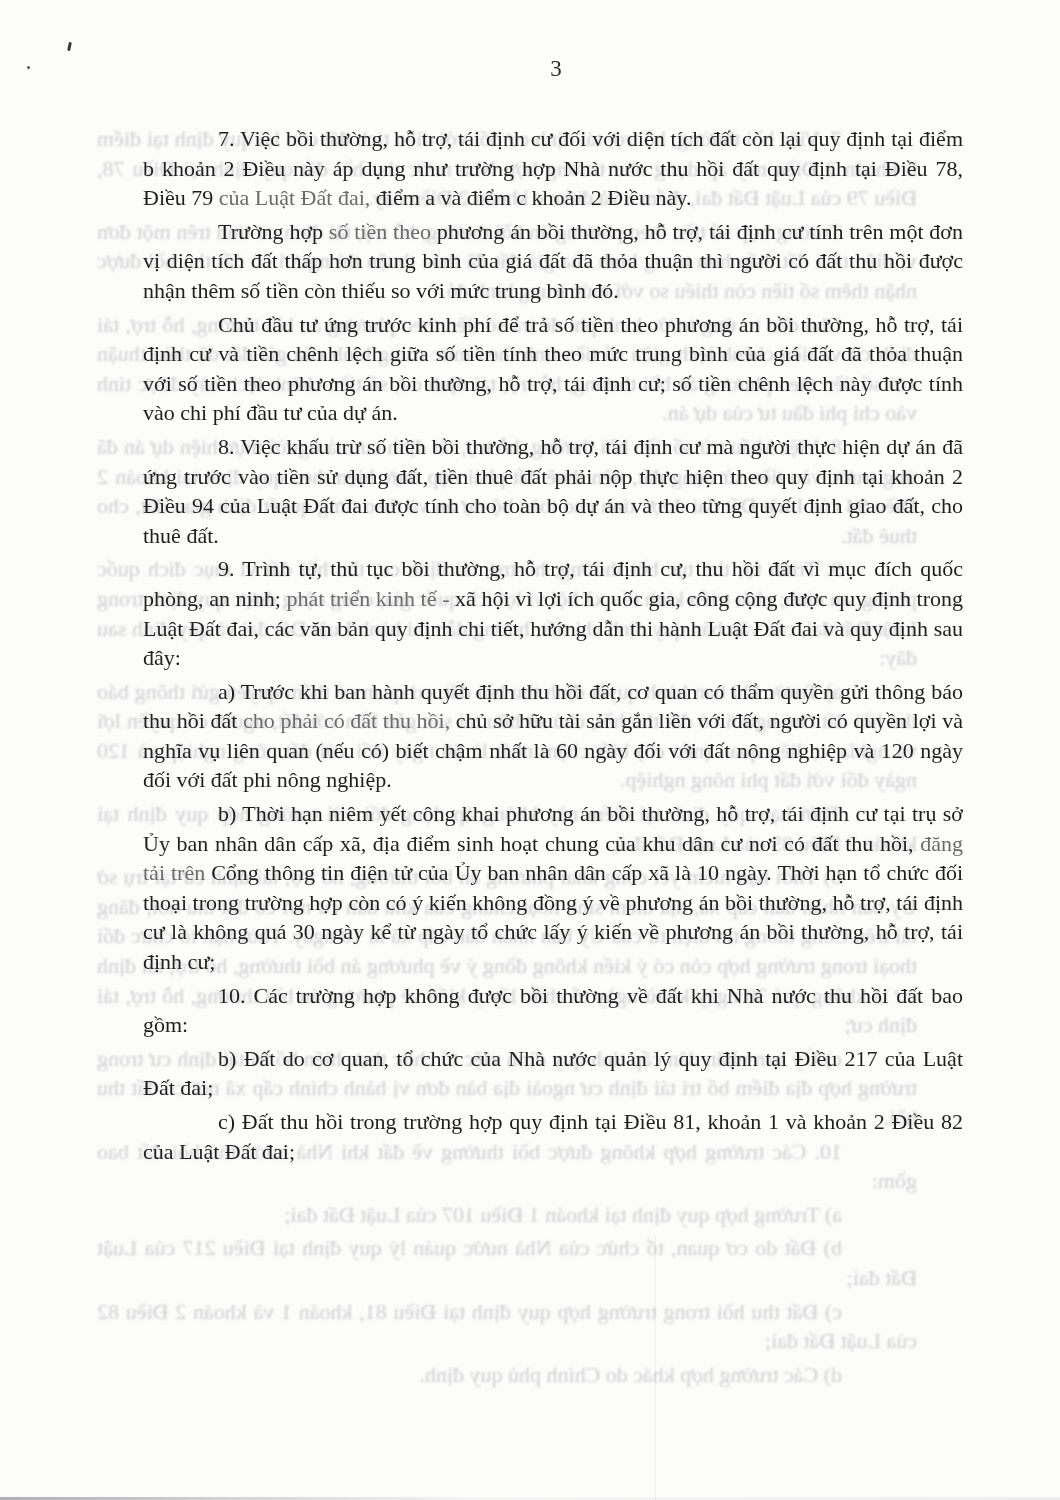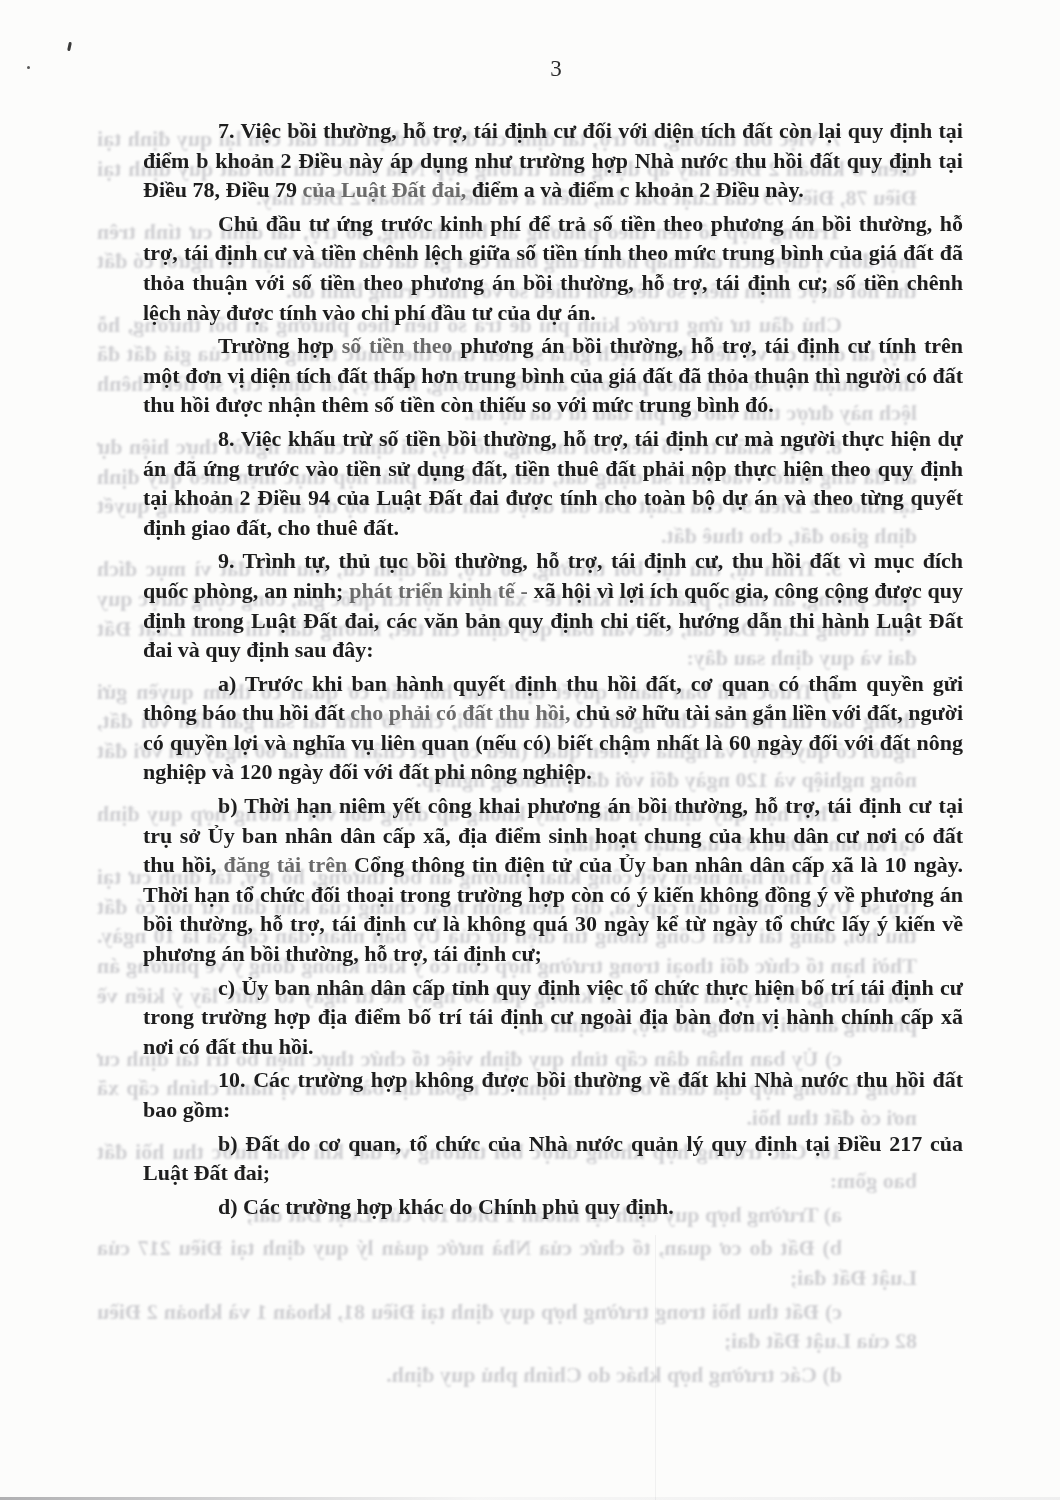--- a/index.html
+++ b/index.html
@@ -12,23 +12,22 @@
     width: 1060px;
     height: 1500px;
     background: var(--paper, #fcfcfb);
     overflow: hidden;
     font-family: "Liberation Serif", "DejaVu Serif", serif;
   }
   
   .content {
     position: absolute;
     left: 143px;
-    top: 116px;
+    top: 124px;
     width: 820px;
-    font-weight: bold;
   }
   .content p {
     margin: 0 0 4px 0;
     font-size: 22px;
     line-height: 29.6px;
     text-align: justify;
     text-indent: 75px;
     color: var(--ink, #1e1e1e);
   }
   .content p span.faint {
@@ -122,29 +121,28 @@
         <p><span>b) Đất do cơ quan, tổ chức của Nhà nước quản lý quy định tại Điều 217 của Luật Đất đai;</span></p>
         <p><span>c) Đất thu hồi trong trường hợp quy định tại Điều 81, khoản 1 và khoản 2 Điều 82 của Luật Đất đai;</span></p>
         <p><span>d) Các trường hợp khác do Chính phủ quy định.</span></p>
       </div>
   </div>
 
   <div class="page-number">3</div>
 
   <div class="content" id="doc-body">
       <p><span>7. Việc bồi thường, hỗ trợ, tái định cư đối với diện tích đất còn lại quy định tại điểm b khoản 2 Điều này áp dụng như trường hợp Nhà nước thu hồi đất quy định tại Điều 78, Điều 79 </span><span class="faint">của Luật Đất đai,</span><span> điểm a và điểm c khoản 2 Điều này.</span></p>
+      <p><span>Trường hợp </span><span class="faint">số tiền theo</span><span> phương án bồi thường, hỗ trợ, tái định cư tính trên một đơn vị diện tích đất thấp hơn trung bình của giá đất đã thỏa thuận thì người có đất thu hồi được nhận thêm số tiền còn thiếu so với mức trung bình đó.</span></p>
       <p><span>Chủ đầu tư ứng trước kinh phí để trả số tiền theo phương án bồi thường, hỗ trợ, tái định cư và tiền chênh lệch giữa số tiền tính theo mức trung bình của giá đất đã thỏa thuận với số tiền theo phương án bồi thường, hỗ trợ, tái định cư; số tiền chênh lệch này được tính vào chi phí đầu tư của dự án.</span></p>
-      <p><span>Trường hợp </span><span class="faint">số tiền theo</span><span> phương án bồi thường, hỗ trợ, tái định cư tính trên một đơn vị diện tích đất thấp hơn trung bình của giá đất đã thỏa thuận thì người có đất thu hồi được nhận thêm số tiền còn thiếu so với mức trung bình đó.</span></p>
       <p><span>8. Việc khấu trừ số tiền bồi thường, hỗ trợ, tái định cư mà người thực hiện dự án đã ứng trước vào tiền sử dụng đất, tiền thuê đất phải nộp thực hiện theo quy định tại khoản 2 Điều 94 của Luật Đất đai được tính cho toàn bộ dự án và theo từng quyết định giao đất, cho thuê đất.</span></p>
       <p><span>9. Trình tự, thủ tục bồi thường, hỗ trợ, tái định cư, thu hồi đất vì mục đích quốc phòng, an ninh; </span><span class="faint">phát triển kinh tế -</span><span> xã hội vì lợi ích quốc gia, công cộng được quy định trong Luật Đất đai, các văn bản quy định chi tiết, hướng dẫn thi hành Luật Đất đai và quy định sau đây:</span></p>
       <p><span>a) Trước khi ban hành quyết định thu hồi đất, cơ quan có thẩm quyền gửi thông báo thu hồi đất </span><span class="faint">cho phải có đất thu hồi,</span><span> chủ sở hữu tài sản gắn liền với đất, người có quyền lợi và nghĩa vụ liên quan (nếu có) biết chậm nhất là 60 ngày đối với đất nông nghiệp và 120 ngày đối với đất phi nông nghiệp.</span></p>
       <p><span>b) Thời hạn niêm yết công khai phương án bồi thường, hỗ trợ, tái định cư tại trụ sở Ủy ban nhân dân cấp xã, địa điểm sinh hoạt chung của khu dân cư nơi có đất thu hồi, </span><span class="faint">đăng tải trên</span><span> Cổng thông tin điện tử của Ủy ban nhân dân cấp xã là 10 ngày. Thời hạn tổ chức đối thoại trong trường hợp còn có ý kiến không đồng ý về phương án bồi thường, hỗ trợ, tái định cư là không quá 30 ngày kể từ ngày tổ chức lấy ý kiến về phương án bồi thường, hỗ trợ, tái định cư;</span></p>
-      <p><span>c) Ủy ban nhân dân cấp tỉnh quy định việc tổ chức thực hiện bố trí tái định cư trong trường hợp địa điểm bố trí tái định cư ngoài địa bàn đơn vị hành chính cấp xã nơi có đất thu hồi.</span></p>
       <p><span>10. Các trường hợp không được bồi thường về đất khi Nhà nước thu hồi đất bao gồm:</span></p>
       <p><span>b) Đất do cơ quan, tổ chức của Nhà nước quản lý quy định tại Điều 217 của Luật Đất đai;</span></p>
-      <p><span>d) Các trường hợp khác do Chính phủ quy định.</span></p>
+      <p><span>c) Đất thu hồi trong trường hợp quy định tại Điều 81, khoản 1 và khoản 2 Điều 82 của Luật Đất đai;</span></p>
     </div>
 
   <span class="speck-1"></span>
   <span class="speck-2"></span>
   <div class="scan-edge-bottom"></div>
   <div class="scan-fold-line"></div>
 </div>
 
 </body></html>

